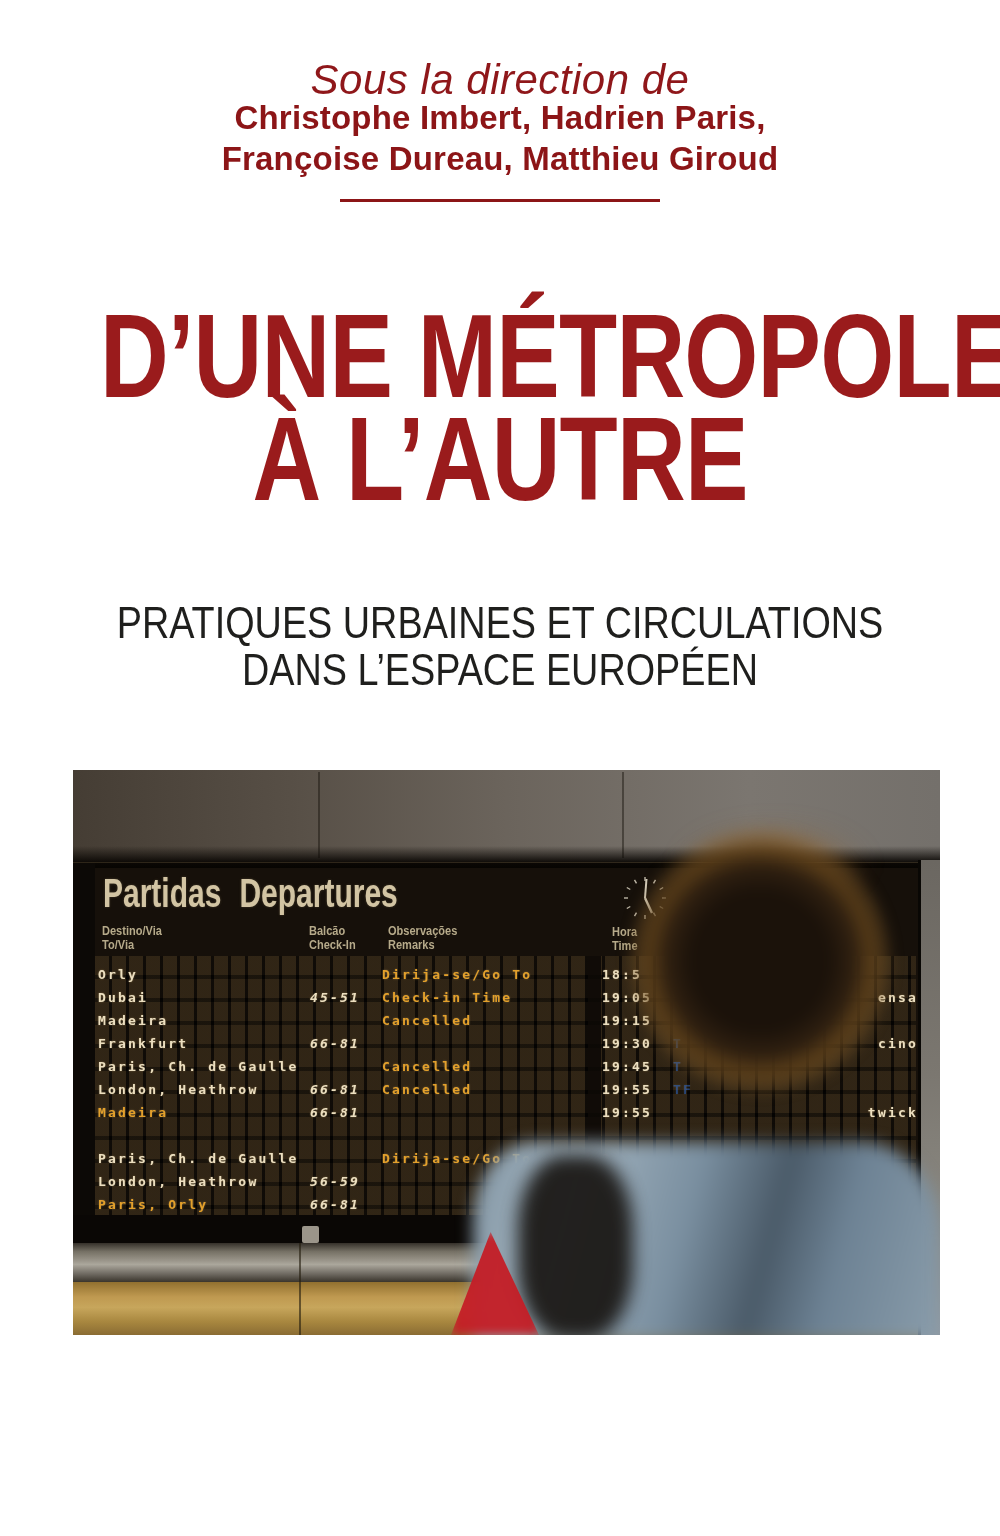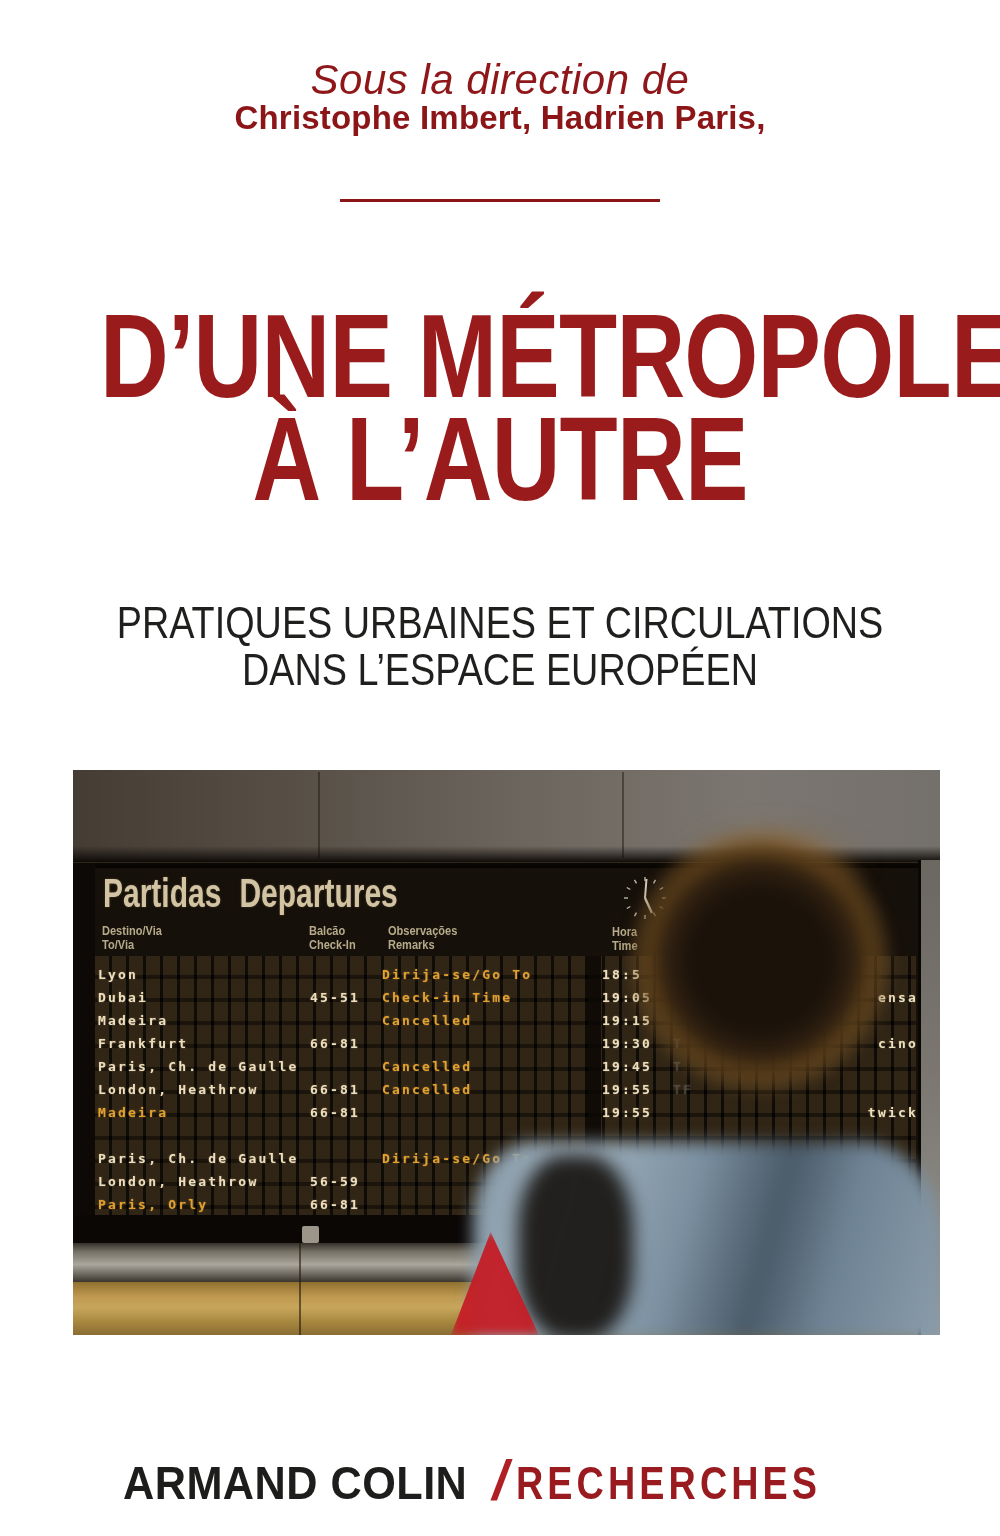--- a/index.html
+++ b/index.html
@@ -62,24 +62,24 @@
       repeating-linear-gradient(90deg, rgba(150,118,66,.13) 0px 14px, rgba(0,0,0,.55) 14px 17px),
       repeating-linear-gradient(180deg, rgba(135,105,58,.10) 0px 19px, rgba(0,0,0,.62) 19px 23px);
   }
   .section-divider{position:absolute; left:515px; top:186px; width:13px; height:266px; background:#0a0705; opacity:.85;}
 
   .rows{position:absolute; left:25px; top:193px; width:820px; height:255px;}
   .row{position:absolute; left:0; width:820px; height:23px;}
   .cell{position:absolute; font-family:"DejaVu Sans Mono", monospace; font-size:13px; font-weight:700;
     letter-spacing:2.2px; line-height:23px; white-space:nowrap;
     text-shadow:0 0 2px rgba(255,215,140,.35);}
-  .c-dest{left:0;} .c-counter{left:212px;} .c-remark{left:284px;} .c-time{left:504px;}
+  .c-dest{left:0;} .c-counter{left:212px;font-style:italic;} .c-remark{left:284px;} .c-time{left:504px;}
   .c-mid{left:575px;} .c-frag{right:0;}
   .tone-cream{color:#ecdfc0;} .tone-amber{color:#e3a02b;}
-  .tone-dim{color:#737373; opacity:.45;text-align:right;} .tone-reddim{color:#b04a3a; opacity:.8;}
+  .tone-dim{color:#3b82f6; opacity:.45;text-align:right;} .tone-reddim{color:#b04a3a; opacity:.8;}
 
   .board-frame-bottom{position:absolute; left:0; top:445px; width:845px; height:28px; background:#0a0705;}
   .notch{position:absolute; left:229px; top:456px; width:17px; height:17px; background:#9b958a; border-radius:2px;}
   .ledge-silver{position:absolute; left:0; top:473px; width:845px; height:39px;
     background:linear-gradient(180deg,#35302a 0%,#767165 22%,#9a958a 45%,#aba79c 55%,#6d6860 80%,#3a352c 100%);}
   .ledge-tan{position:absolute; left:0; top:512px; width:845px; height:53px;
     background:linear-gradient(180deg,#91702f 0%,#bf9950 28%,#c7a65c 48%,#a8873f 75%,#8a6c33 100%);}
   .ledge-seam{position:absolute; left:226px; top:473px; width:2px; height:92px; background:rgba(35,28,14,.6);}
 
   .blob{position:absolute;}
@@ -108,20 +108,21 @@
   .pub-collection{font-size:46px; font-weight:700; color:#9a1b1f; letter-spacing:5px;
     transform:scaleX(.82); transform-origin:0 100%;}
 </style>
 </head>
 <body>
 
 <div class="cover">
 
   <div class="direction">Sous la direction de</div>
   <div class="authors l1">Christophe Imbert, Hadrien Paris,</div>
+  <div class="authors l2">Françoise Dureau, Matthieu Giroud</div>
   <div class="rule"></div>
 
   <div class="title-line t1">D’UNE MÉTROPOLE</div>
   <div class="title-line t2">À L’AUTRE</div>
 
   <div class="subtitle-line s1">PRATIQUES URBAINES ET CIRCULATIONS</div>
   <div class="subtitle-line s2">DANS L’ESPACE EUROPÉEN</div>
 
   <div class="photo">
     <div class="wall"></div>
@@ -169,21 +170,21 @@
         <line x1="7" y1="24.000000000000004" x2="3" y2="24.000000000000004" stroke="#e4ddca" stroke-width="1.4" opacity="0.85"></line>
         <line x1="9.277568135664543" y1="15.499999999999998" x2="5.813466520526788" y2="13.499999999999998" stroke="#e4ddca" stroke-width="1.4" opacity="0.85"></line>
         <line x1="15.499999999999993" y1="9.277568135664549" x2="13.499999999999991" y2="5.813466520526795" stroke="#e4ddca" stroke-width="1.4" opacity="0.85"></line>
       </svg>
 
     <div class="flap-area"></div>
     <div class="section-divider"></div>
 
     <div class="rows">
         <div class="row" style="top: 0px;">
-          <span class="cell c-dest tone-cream">Lyon</span>
+          <span class="cell c-dest tone-cream">Orly</span>
           <span class="cell c-remark tone-amber">Dirija-se/Go To</span>
           <span class="cell c-time tone-cream">18:5</span>
         </div>
         <div class="row" style="top: 23px; text-align: right;">
           <span class="cell c-dest tone-cream">Dubai</span>
           <span class="cell c-counter tone-cream">45-51</span>
           <span class="cell c-remark tone-amber">Check-in Time</span>
           <span class="cell c-time tone-cream">19:05</span>
           <span class="cell c-frag tone-cream">ensa</span>
         </div>
@@ -240,19 +241,14 @@
     <div class="ledge-seam"></div>
 
     <div class="blob denim"></div>
     <div class="blob darkblob"></div>
     <div class="blob redobj"></div>
     <div class="blob hair-glow"></div>
     <div class="blob hair"></div>
     <div class="blob hood"></div>
   </div>
 
-  <div class="publisher">
-    <span class="pub-name">ARMAND COLIN</span>
-    <span class="pub-slash">/</span>
-    <span class="pub-collection">RECHERCHES</span>
-  </div>
 
 </div>
 
 </body></html>

